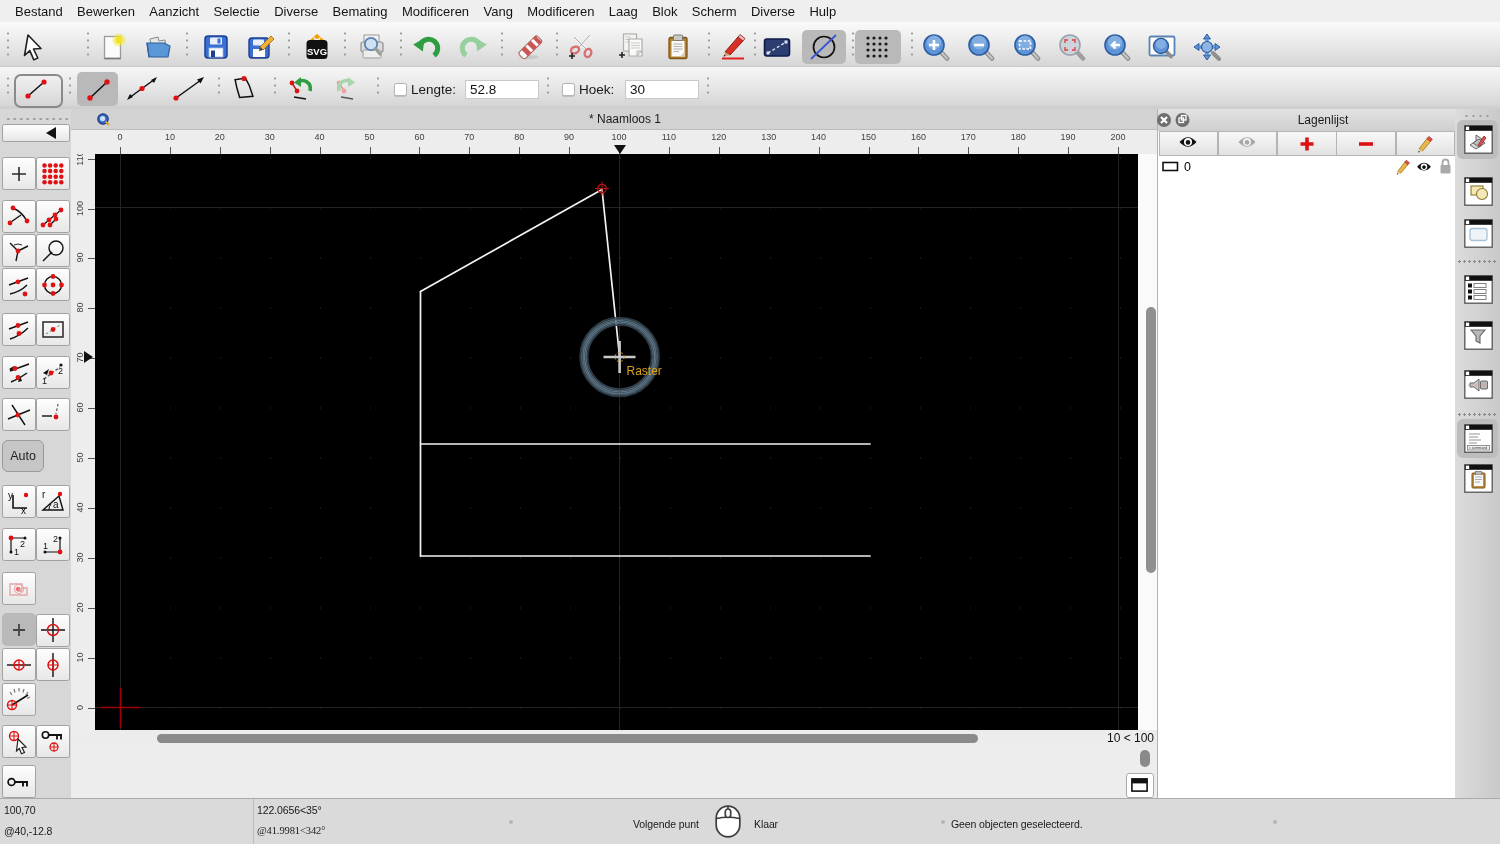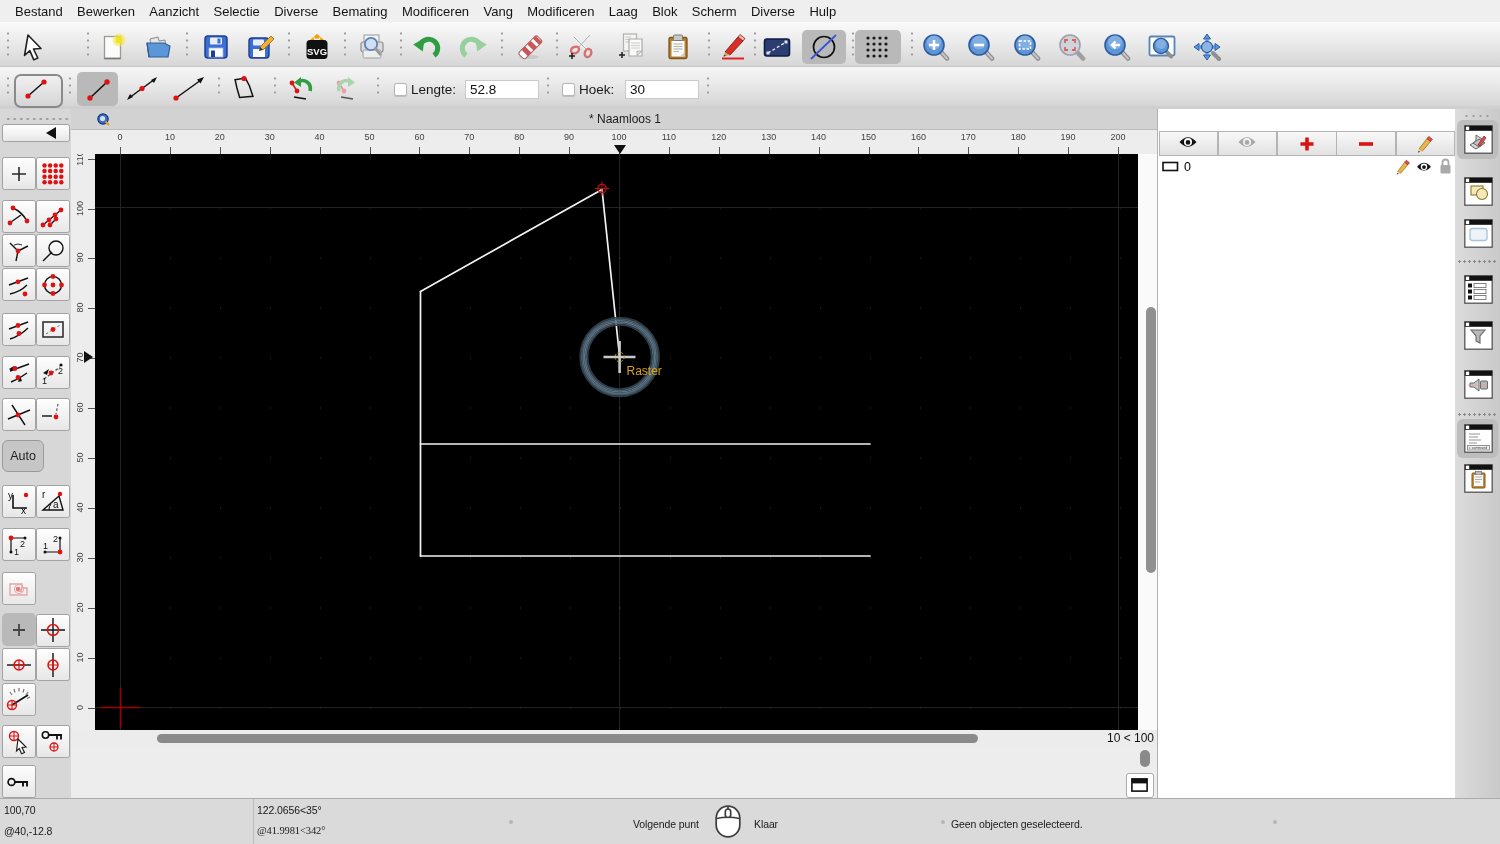--- a/index.html
+++ b/index.html
@@ -724,20 +724,30 @@
     <div id="cmdsb"></div>
     <div id="nbtn">
         <svg class="abs" style="left:4px;top:4px" width="17" height="14" viewBox="0 0 17 14">
           <rect x="0.9" y="0.9" width="15.2" height="12.2" fill="#fff" stroke="#111" stroke-width="1.6"></rect>
           <rect x="0.9" y="0.9" width="15.2" height="4.5" fill="#111"></rect>
         </svg>
       </div>
   </div>
 
   <div id="panel">
+      <div id="ptitle">
+        <svg class="abs" style="left:-1px;top:2px" width="40" height="18">
+          <circle cx="7" cy="9" r="7" fill="#6e6e6e"></circle>
+          <path d="M4,6 L10,12 M10,6 L4,12" stroke="#fff" stroke-width="2.2"></path>
+          <circle cx="25.5" cy="9" r="7" fill="#6e6e6e"></circle>
+          <rect x="22" y="7" width="4.5" height="4.5" fill="none" stroke="#fff" stroke-width="1.3"></rect>
+          <rect x="24.5" y="4.5" width="4.5" height="4.5" fill="none" stroke="#fff" stroke-width="1.3"></rect>
+        </svg>
+        <div class="txt">Lagenlijst</div>
+      </div>
     <div class="pcell" style="left:0.5px;width:59.8px">
         <svg width="18" height="18" viewBox="0 0 18 18">
           <path d="M0.5,7 Q9,-2.5 17.5,7 Q9,16.5 0.5,7 Z" fill="#111"></path>
           <circle cx="9" cy="7" r="4" fill="#fff"></circle>
           <circle cx="9" cy="7.4" r="2.3" fill="#111"></circle>
         </svg>
       </div>
     <div class="pcell" style="left:59.6px;width:59.8px">
         <svg width="18" height="18" viewBox="0 0 18 18">
           <path d="M0.5,7 Q9,-2.5 17.5,7 Q9,16.5 0.5,7 Z" fill="#a8a8a8"></path>

